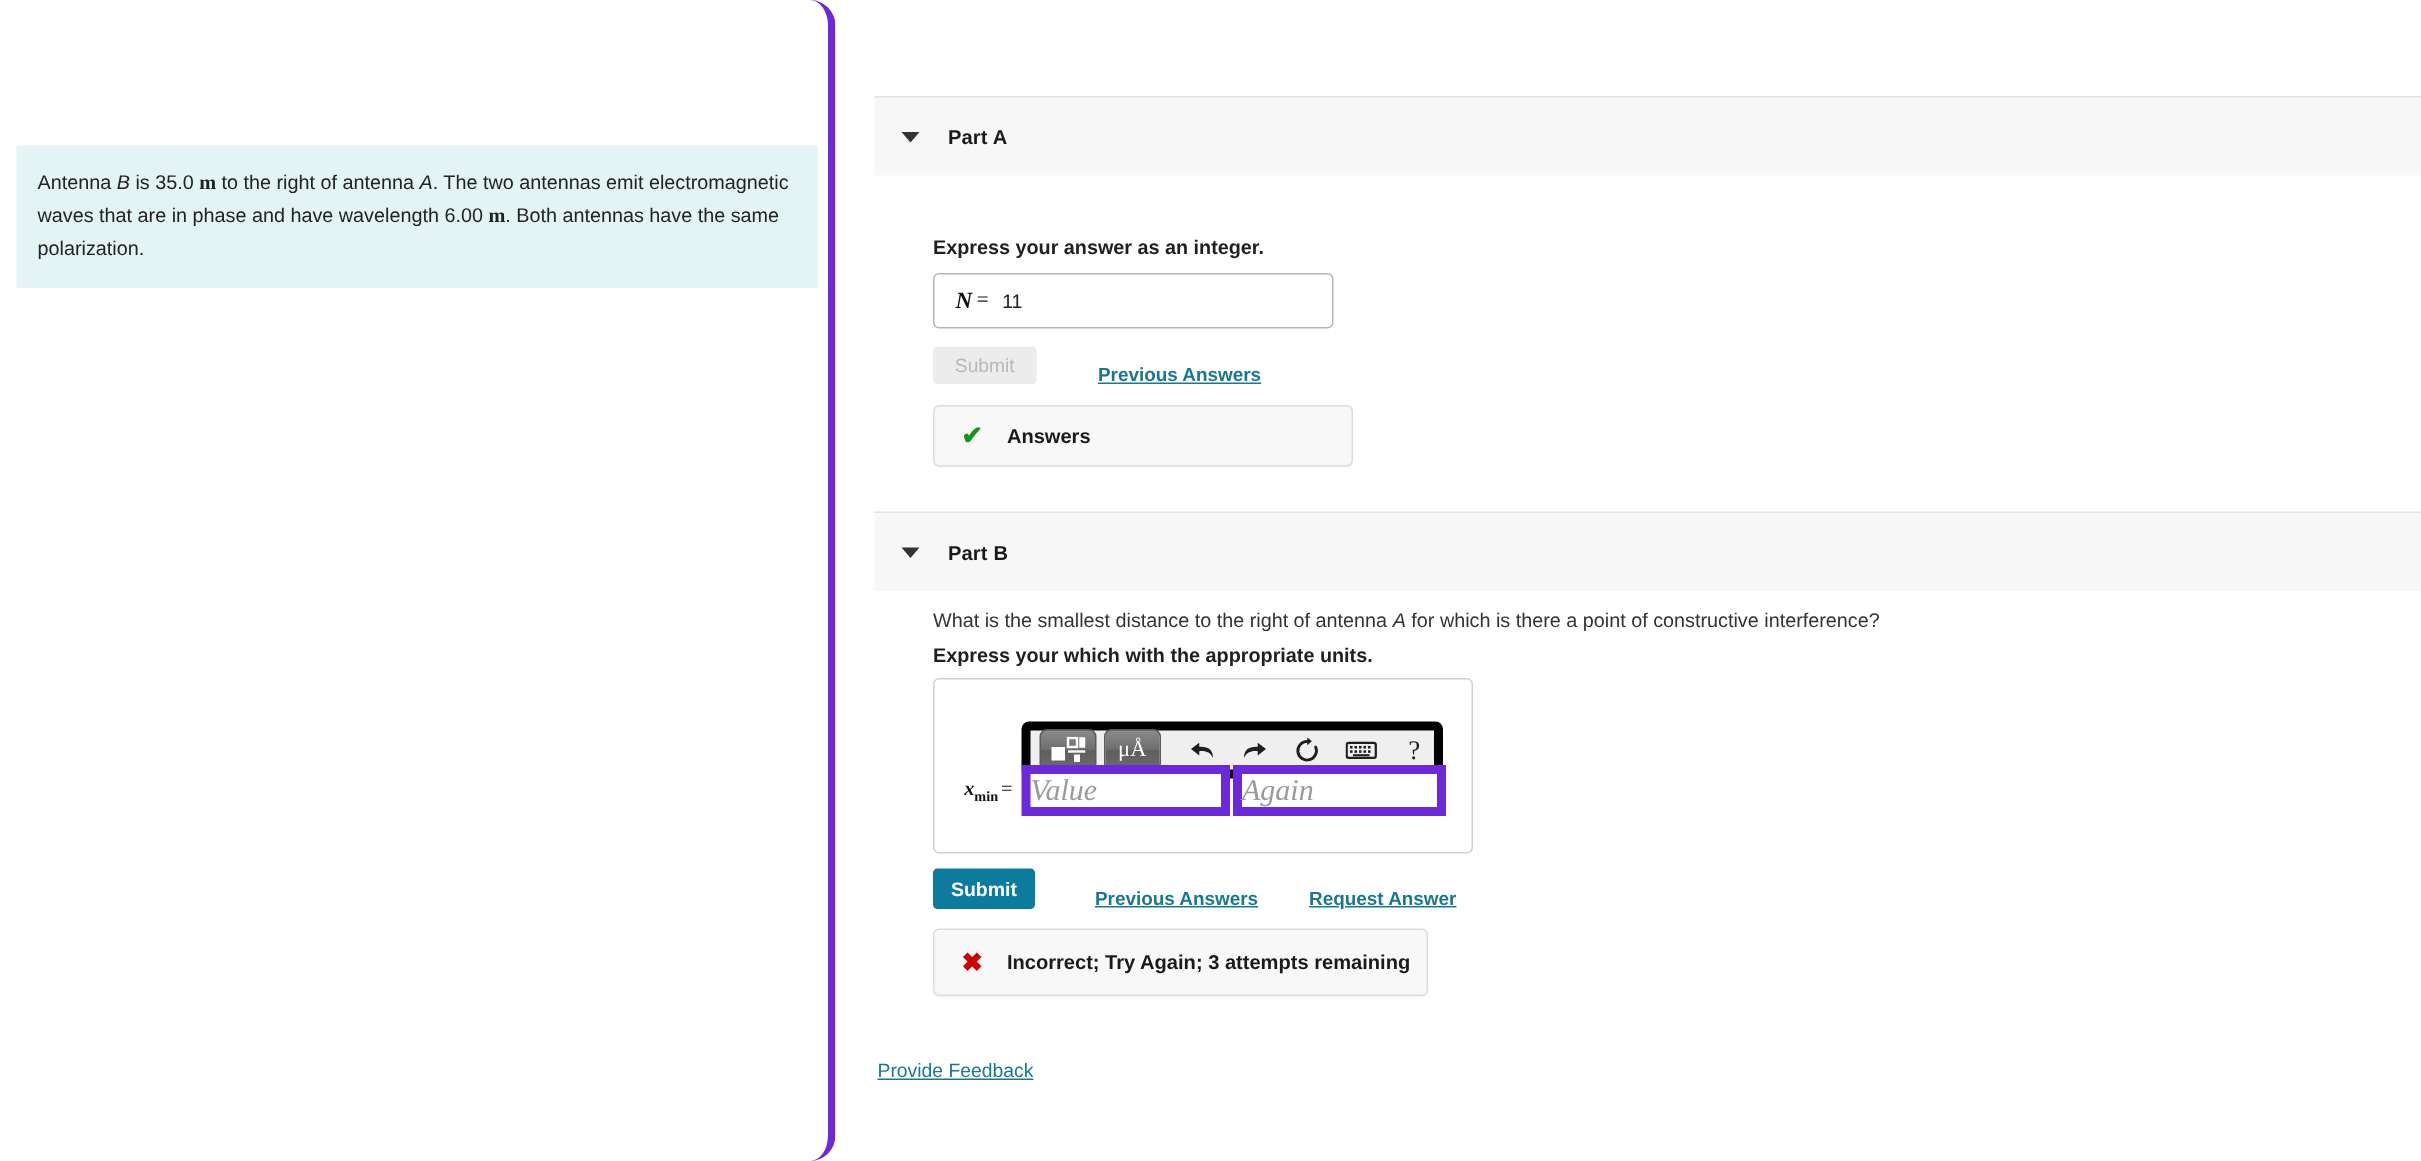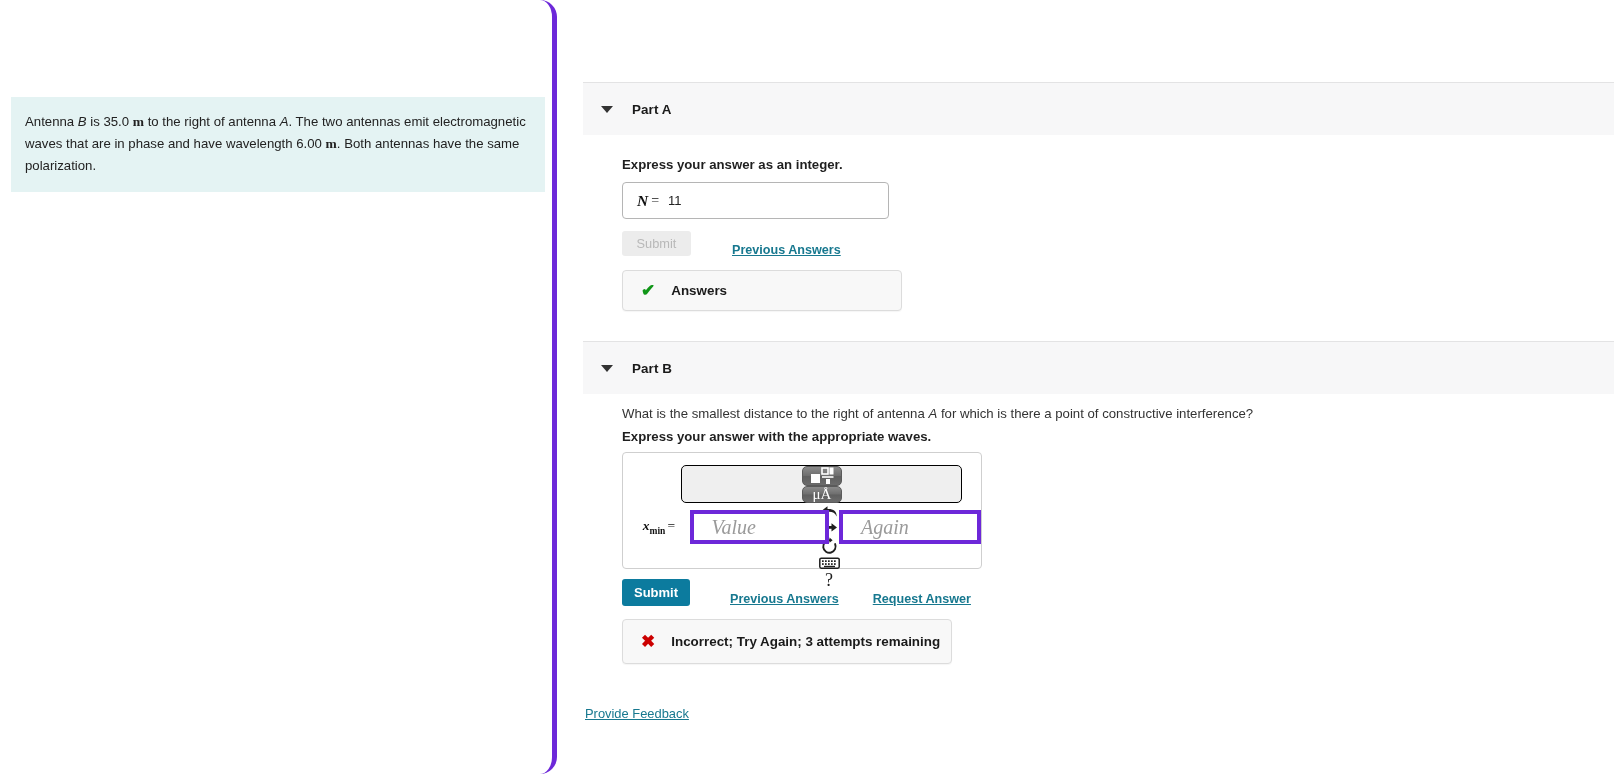--- a/index.html
+++ b/index.html
@@ -211,31 +211,30 @@
     width: 360px;
     height: 117px;
     border: 1px solid #cfcfcf;
     border-radius: 4px;
     background: #ffffff;
     box-sizing: border-box;
   }
   #answer-toolbar {
     position: absolute;
     left: 58px;
-    top: 12px;
+    top: 28px;
     width: 281px;
     height: 38px;
     background: #efefef;
-    border: 1px solid #000000;
+    border: 6px solid #000000;
     border-radius: 5px;
     box-sizing: border-box;
     display: flex;
     align-items: center;
     padding-left: 6px;
-    flex-direction: column;
   }
   .tb-btn {
     width: 40px;
     height: 28px;
     border-radius: 5px;
     border: 1px solid #5a5a5a;
     background: linear-gradient(to bottom, #8b8b8b 0%, #6e6e6e 48%, #5f5f5f 52%, #6b6b6b 100%);
     margin-right: 5px;
     display: flex;
     align-items: center;
@@ -259,47 +258,46 @@
     font-size: 15px;
     line-height: 1;
   }
   #answer-fields {
     position: absolute;
     left: 0;
     top: 57px;
     width: 100%;
     display: flex;
     align-items: center;
-    justify-content: space-between;
   }
   #xmin-label {
     width: 58px;
     text-align: right;
     padding-right: 6px;
     box-sizing: border-box;
     font-family: "Liberation Serif", serif;
     font-weight: bold;
     font-style: italic;
     font-size: 13.5px;
     color: #111111;
     white-space: nowrap;
   }
   #xmin-label sub {
     font-size: 9.5px;
     font-style: normal;
   }
   #xmin-label .eqs { font-style: normal; font-weight: normal; margin-left: 2px; }
   .mq-field {
     height: 34px;
-    border: 4px solid #6d28d9;
-    background: #ffffff;
-    box-sizing: border-box;
-    display: flex;
-    align-items: center;
-    padding-left: 18px;
+    border: 6px solid #6d28d9;
+    background: #ffffff;
+    box-sizing: border-box;
+    display: flex;
+    align-items: center;
+    padding-left: 0;
     cursor: text;
   }
   .mq-field .ph {
     font-family: "Liberation Serif", serif;
     font-style: italic;
     font-size: 20px;
     color: #9a9a9a;
   }
   #value-field { width: 139px; }
   #units-field { width: 142px; margin-left: 2px; }
@@ -318,21 +316,21 @@
 <body>
 
 <div id="left-panel">
   <div id="problem-statement">
     <span>Antenna </span><span class="it">B</span><span> is 35.0 </span><span class="unit">m</span><span> to the right of antenna </span><span class="it">A</span><span>. The two antennas emit electromagnetic waves that are in phase and have wavelength 6.00 </span><span class="unit">m</span><span>. Both antennas have the same polarization.</span>
   </div>
 </div>
 
 <div id="right-panel">
 
-  <div class="part-header" style="top:82px;">
+  <div class="part-header" style="top:64px;">
     <div class="part-caret"></div>
     <div class="part-title">Part A</div>
   </div>
 
 
   <div class="express-text" style="top:157px;">Express your answer as an integer.</div>
 
   <div id="partA-answer-box">
     <span class="varlabel">N</span>
     <span class="eq">=</span>
@@ -351,21 +349,21 @@
 
   <div class="part-header" style="top:341px;">
     <div class="part-caret"></div>
     <div class="part-title">Part B</div>
   </div>
 
   <div class="question-text" style="top:404px;">
     What is the smallest distance to the right of antenna <span class="it">A</span> for which is there a point of constructive interference?
   </div>
 
-  <div class="express-text" style="top:429px;">Express your answer with the appropriate waves.</div>
+  <div class="express-text" style="top:429px;">Express your which with the appropriate units.</div>
 
   <div id="answer-widget">
 
     <div id="answer-toolbar">
 
       <div class="tb-btn">
         <svg width="24" height="18" viewBox="0 0 24 18">
           <rect x="1" y="7" width="9" height="9" fill="#ffffff"></rect>
           <rect x="12" y="1" width="6" height="6" fill="none" stroke="#ffffff" stroke-width="1.6"></rect>
           <rect x="19.5" y="0.5" width="4" height="7" fill="#ffffff"></rect>

